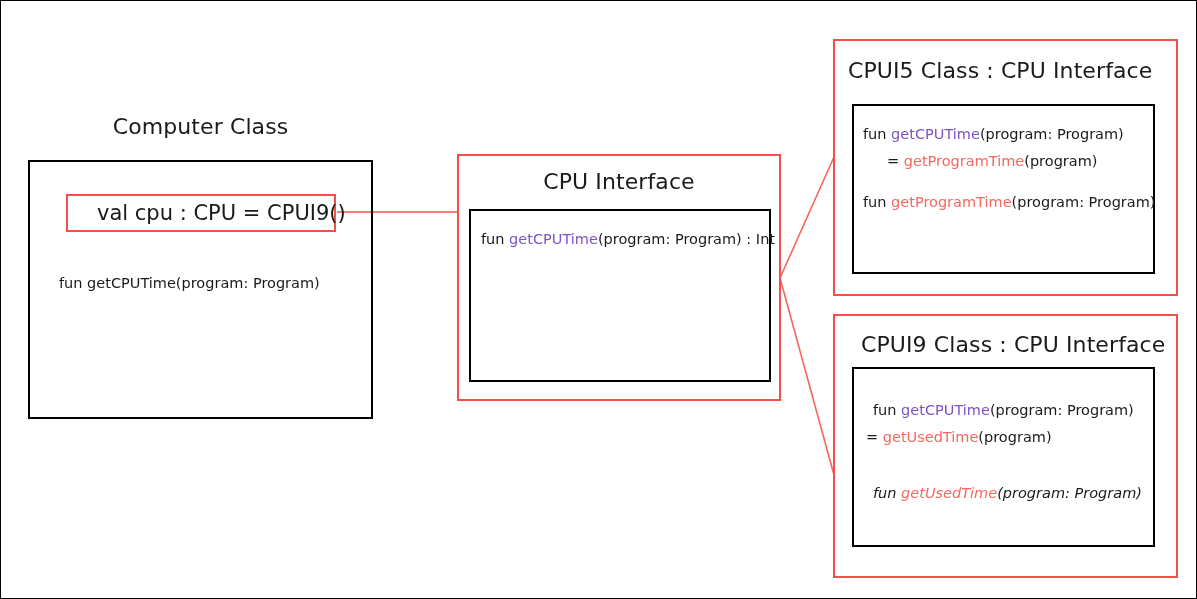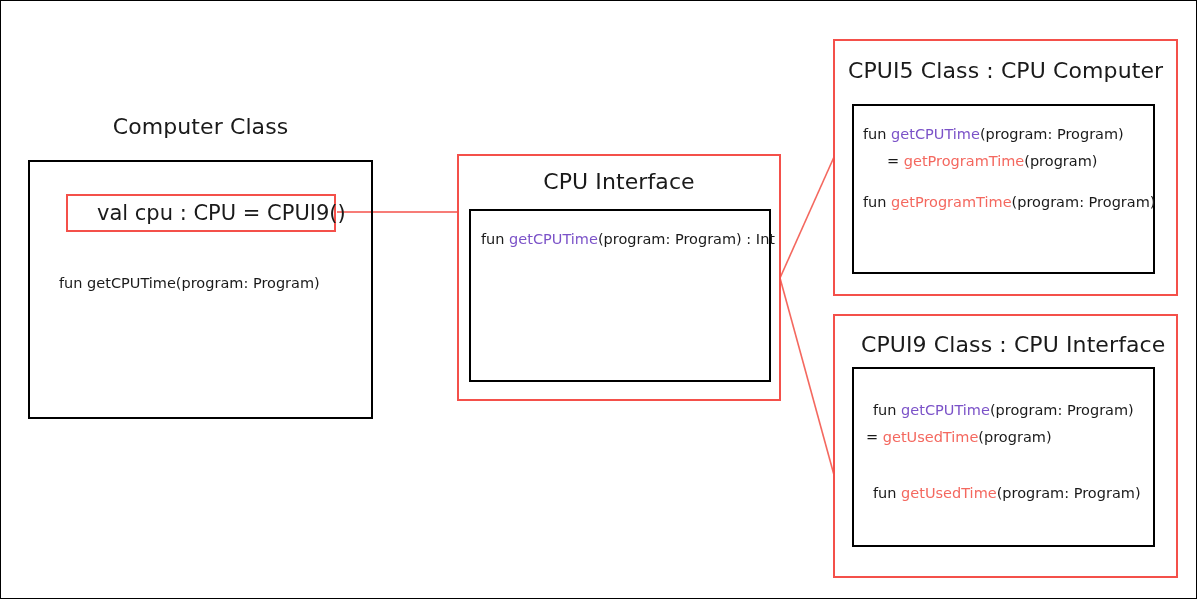--- a/index.html
+++ b/index.html
@@ -114,21 +114,21 @@
   }
   #cpui9-title {
     left: 860px; top: 331px;
     text-align: left; width: auto;
   }
   #cpui9-inner-box {
     left: 851px; top: 366px; width: 303px; height: 180px;
   }
   #cpui9-method-1 { left: 872px; top: 402px; }
   #cpui9-method-2 { left: 865px; top: 429px; }
-  #cpui9-method-3 { left: 872px; top: 485px; }
+  #cpui9-method-3 { left: 872px; top: 485px; font-style: italic; }
 </style>
 </head>
 <body>
 
 <div id="canvas">
 
   <svg id="edges" viewBox="0 0 1197 599" xmlns="http://www.w3.org/2000/svg">
     <line x1="336" y1="211" x2="457" y2="211" stroke="#F4504A" stroke-width="1.6"></line>
     <line x1="779" y1="277" x2="833" y2="156" stroke="#F4685F" stroke-width="1.6"></line>
     <line x1="779" y1="277" x2="833" y2="474" stroke="#F4685F" stroke-width="1.6"></line>
@@ -152,21 +152,21 @@
   <div class="box-title" id="cpu-interface-title">CPU Interface</div>
 
   <div class="box box-black" id="cpu-interface-inner-box"></div>
 
   <div class="code-line" id="cpu-interface-method">
     <span class="tok-plain">fun </span><span class="tok-purple">getCPUTime</span><span class="tok-plain">(program: Program)</span><span class="tok-plain"> : Int</span>
   </div>
 
   <div class="box box-red" id="cpui5-box"></div>
 
-  <div class="box-title" id="cpui5-title">CPUI5 Class : CPU Computer</div>
+  <div class="box-title" id="cpui5-title">CPUI5 Class : CPU Interface</div>
 
   <div class="box box-black" id="cpui5-inner-box"></div>
 
   <div class="code-line" id="cpui5-method-1">
     <span class="tok-plain">fun </span><span class="tok-purple">getCPUTime</span><span class="tok-plain">(program: Program)</span>
   </div>
 
   <div class="code-line" id="cpui5-method-2">
     <span class="tok-plain">= </span><span class="tok-red">getProgramTime</span><span class="tok-plain">(program)</span>
   </div>

